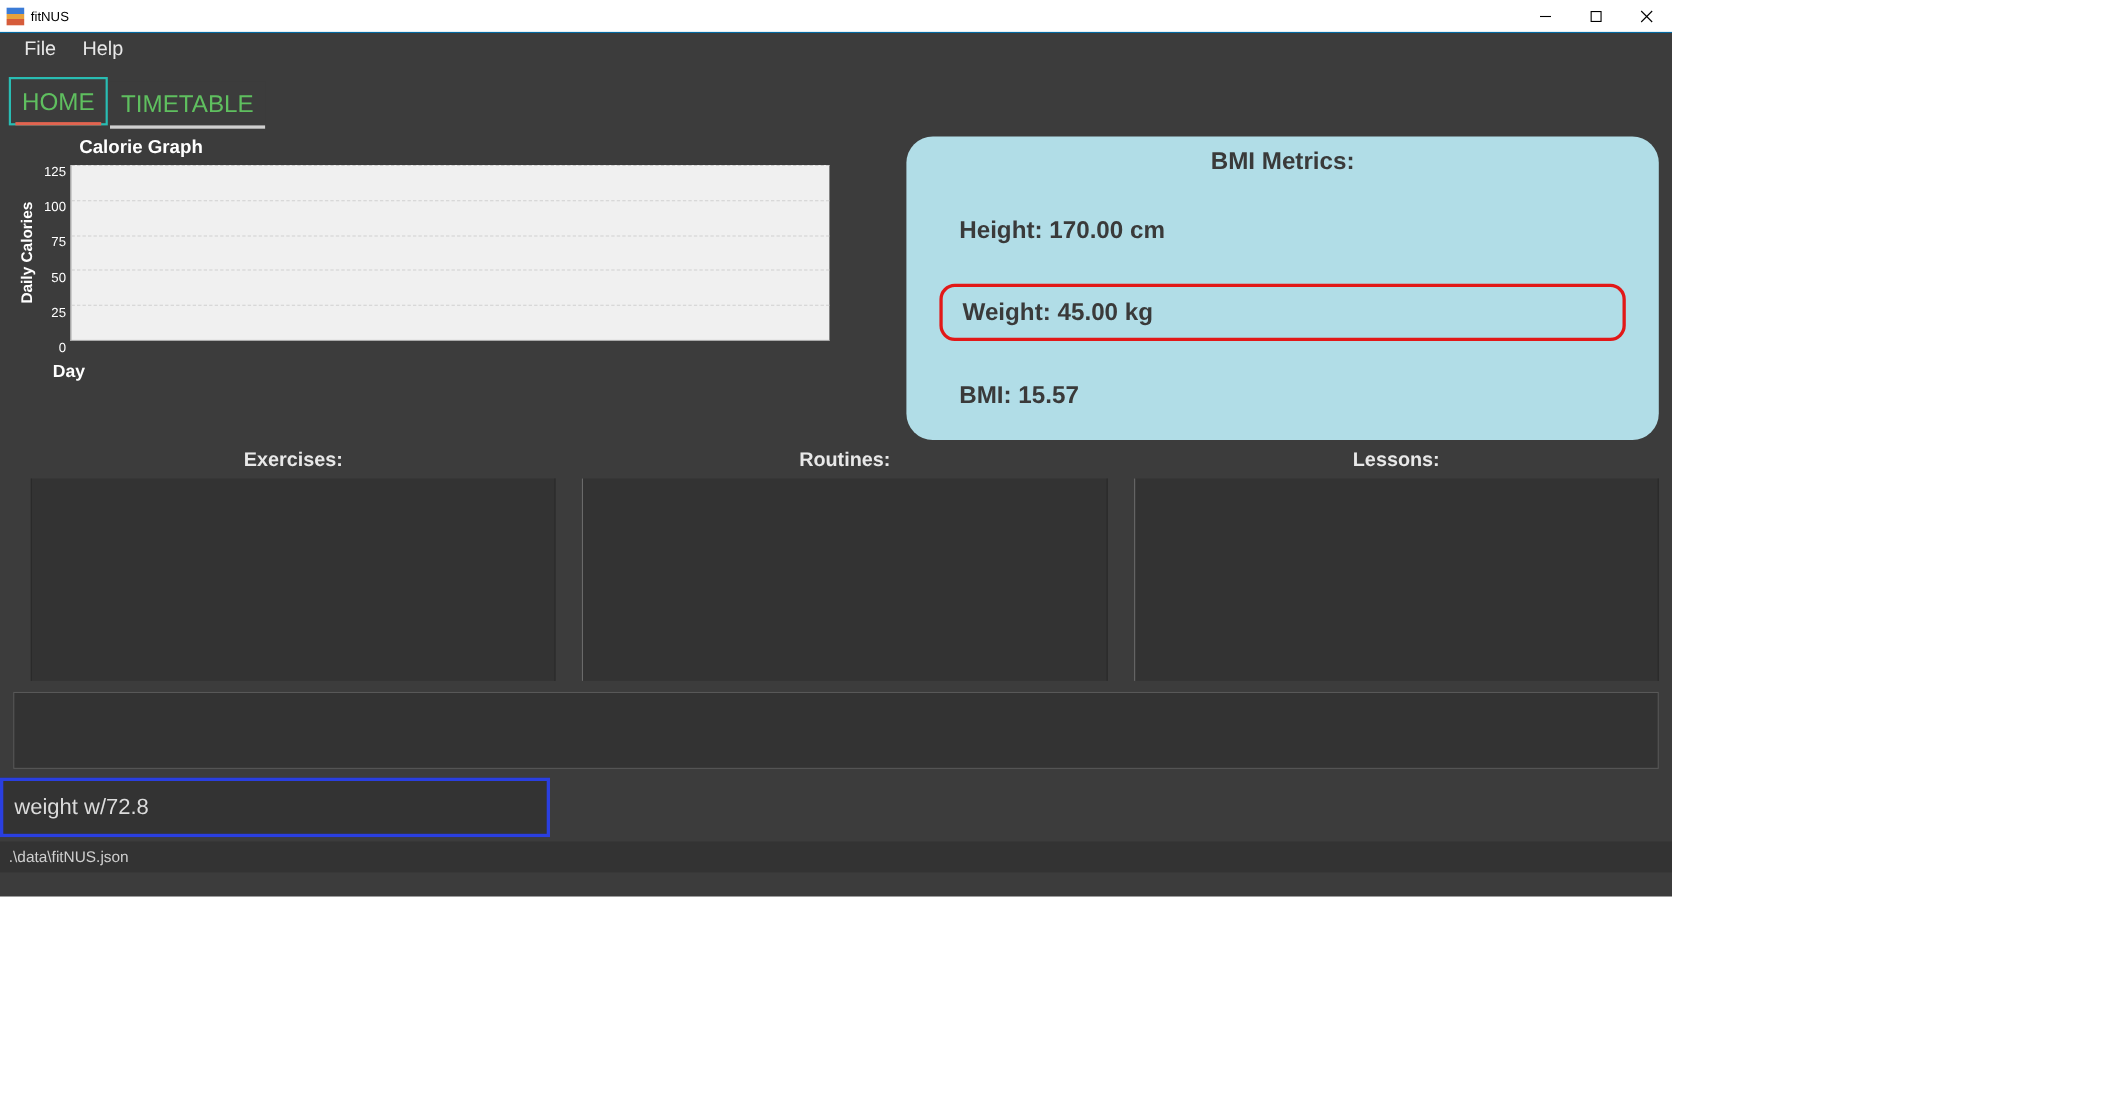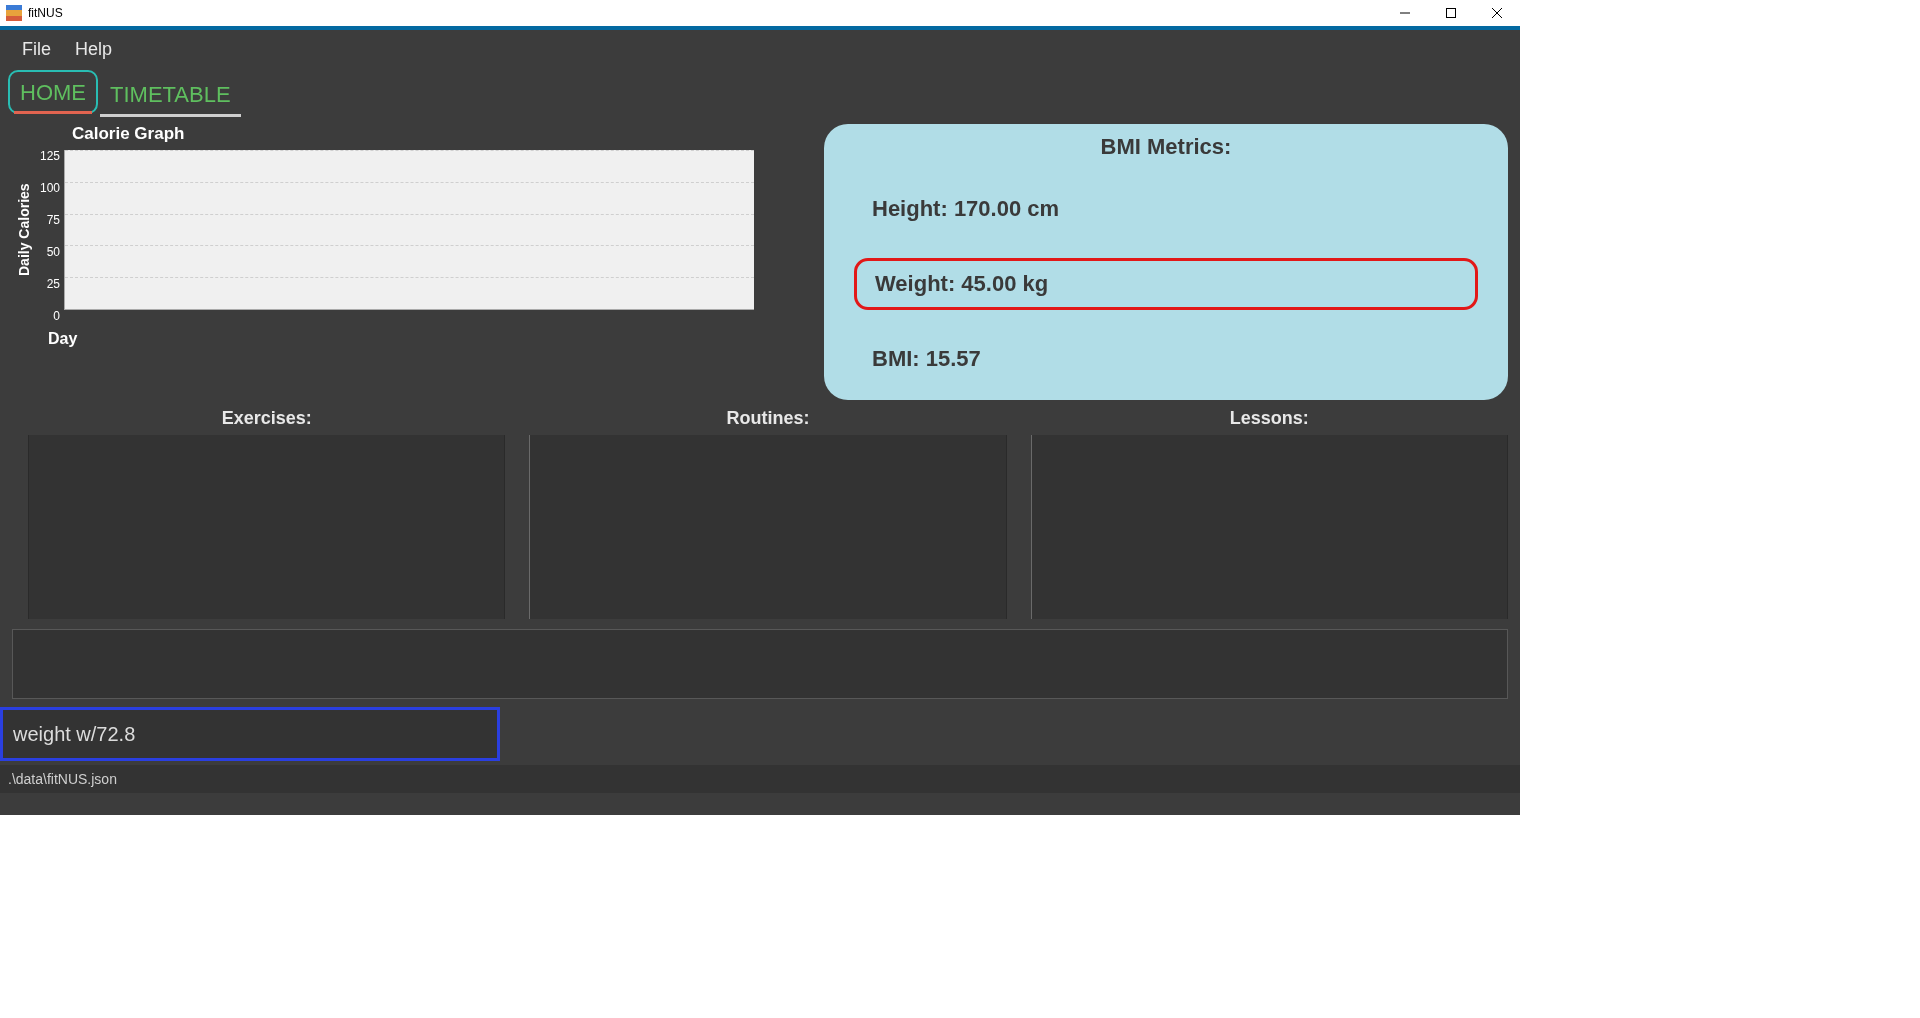--- a/index.html
+++ b/index.html
@@ -1,33 +1,33 @@
 <!DOCTYPE html>
 <html><head>
 <meta charset="utf-8">
 <style>
   * { margin: 0; padding: 0; box-sizing: border-box; }
   html, body { width: 100%; height: 100%; font-family: "Segoe UI", Arial, sans-serif; background: #fff; }
   .window { width: 1520px; height: 815px; display: flex; flex-direction: column; background: #fff; }
   
-  .titlebar { height: 30px; display: flex; align-items: center; justify-content: space-between; padding: 0 0 0 6px; background: #fff; border-bottom: 4px solid #0369a1; }
+  .titlebar { height: 30px; display: flex; align-items: center; justify-content: space-between; padding: 0 0 0 6px; background: #fff; border-bottom: 1px solid #0369a1; }
   .titlebar-left { display: flex; align-items: center; gap: 6px; }
   .app-icon { width: 16px; height: 16px; display: inline-block; background: linear-gradient(to bottom, #3b7bd6 0 33%, #e8a23c 33% 66%, #d65c3b 66% 100%); }
   .titlebar-title { font-size: 12px; color: #000; }
   .titlebar-buttons { display: flex; }
   .titlebar-btn { width: 46px; height: 30px; display: flex; align-items: center; justify-content: center; font-size: 12px; color: #000; }
   .titlebar-btn svg { width: 12px; height: 12px; stroke: #000; }
   
   .app { flex: 1; background: #3c3c3c; display: flex; flex-direction: column; color: #e8e8e8; }
-  .menubar { height: 34px; display: flex; align-items: flex-end; padding: 0 10px; gap: 0; font-size: 18px; }
+  .menubar { height: 34px; display: flex; align-items: flex-start; padding: 0 10px; gap: 0; font-size: 18px; }
   .menubar-item { padding: 4px 12px; color: #e8e8e8; }
   
   .tabs { display: flex; align-items: flex-end; padding: 6px 8px 0 8px; gap: 2px; }
   .tab { padding: 8px 10px 6px 10px; font-size: 22px; color: #5fbf5f; background: #3c3c3c; position: relative; }
-  .tab.active { border: 2px solid #29bdb3; border-radius: 10px; }
+  .tab.active { border: 2px solid #29bdb3; border-radius: 0; }
   .tab.active::after { content: ""; position: absolute; left: 4px; right: 4px; bottom: -2px; height: 3px; background: #e26450; }
   .tab.inactive::after { content: ""; position: absolute; left: 0; right: 0; bottom: -3px; height: 3px; background: #cfcfcf; }
   
   .top-row { display: flex; padding: 10px 12px 4px 12px; gap: 12px; }
   .chart-area { flex: 0 0 800px; display: flex; flex-direction: column; }
   .chart-title { color: #fff; font-weight: 600; font-size: 17px; margin-bottom: 6px; margin-left: 60px; }
   .chart-body { display: flex; align-items: stretch; }
   .yaxis-label { writing-mode: vertical-rl; transform: rotate(180deg); color: #fff; font-size: 14px; font-weight: 600; padding: 0 4px; display: flex; align-items: center; justify-content: center; }
   .yaxis-ticks { display: flex; flex-direction: column; justify-content: space-between; align-items: flex-end; padding: 0 4px; height: 160px; gap: 20px; }
   .ytick { color: #fff; font-size: 12px; line-height: 1; }

